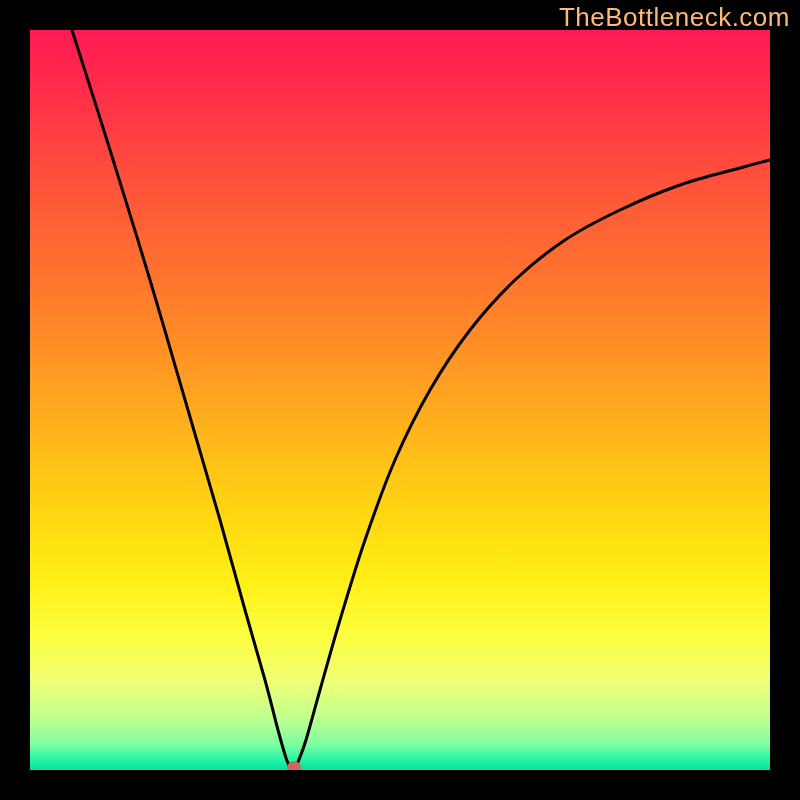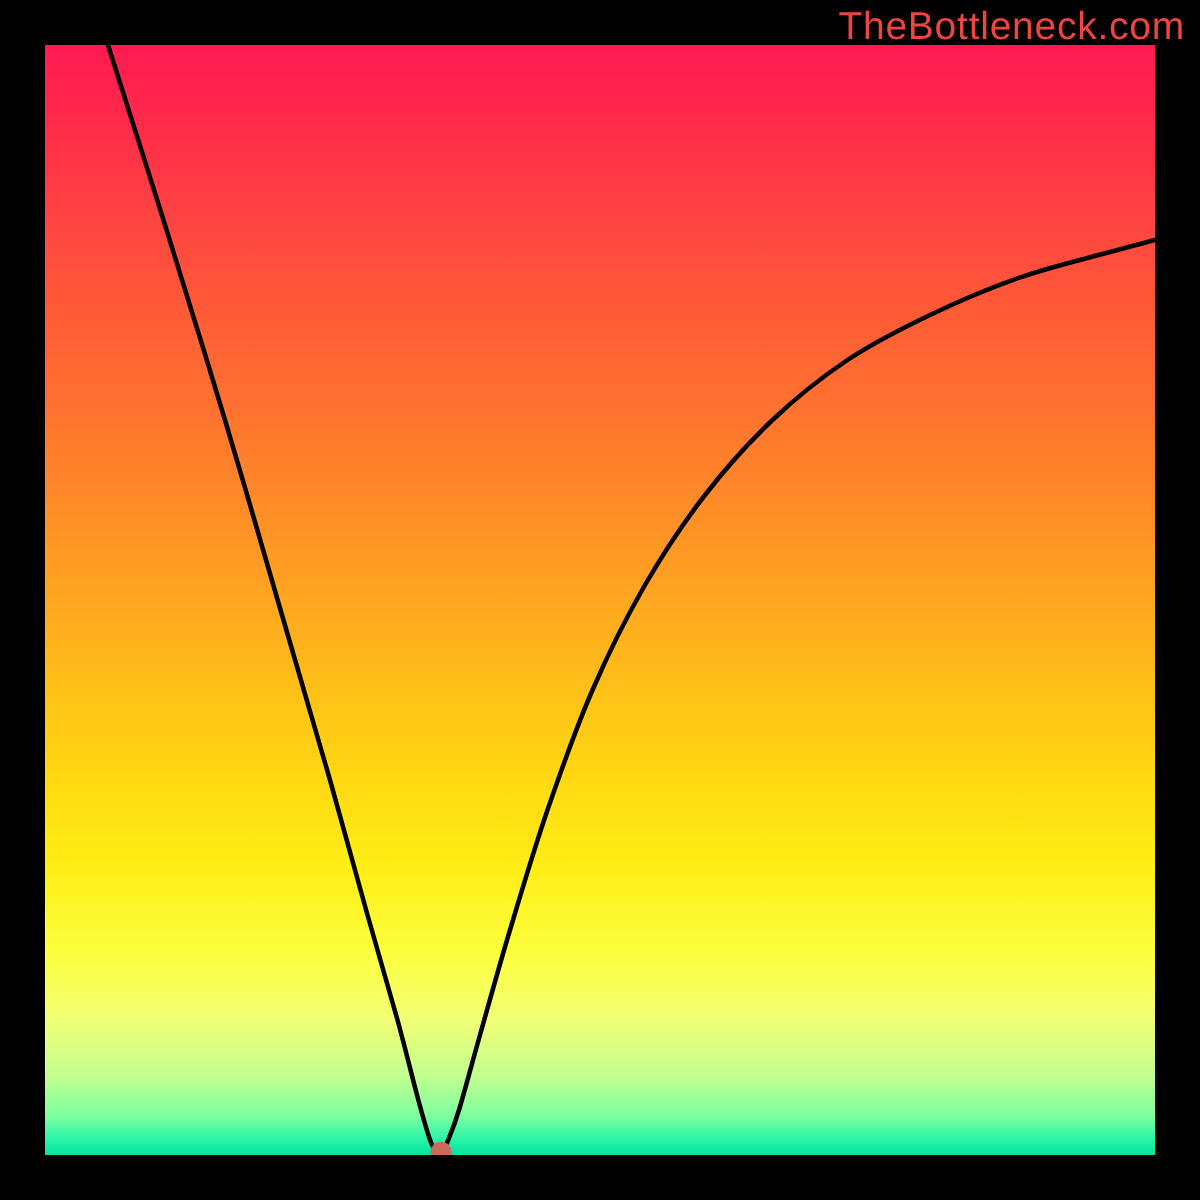--- a/index.html
+++ b/index.html
@@ -14,21 +14,21 @@
   .frame {
     position: relative;
     width: 800px;
     height: 800px;
     background: #000;
   }
   .watermark {
     position: absolute;
     top: 2px;
     right: 10px;
-    color: #ef4444;
+    color: #fdba74;
     font-size: 26px;
     font-weight: 400;
     letter-spacing: 0.5px;
     z-index: 5;
   }
   .plot-area {
     position: absolute;
     left: 30px;
     top: 30px;
     width: 740px;

